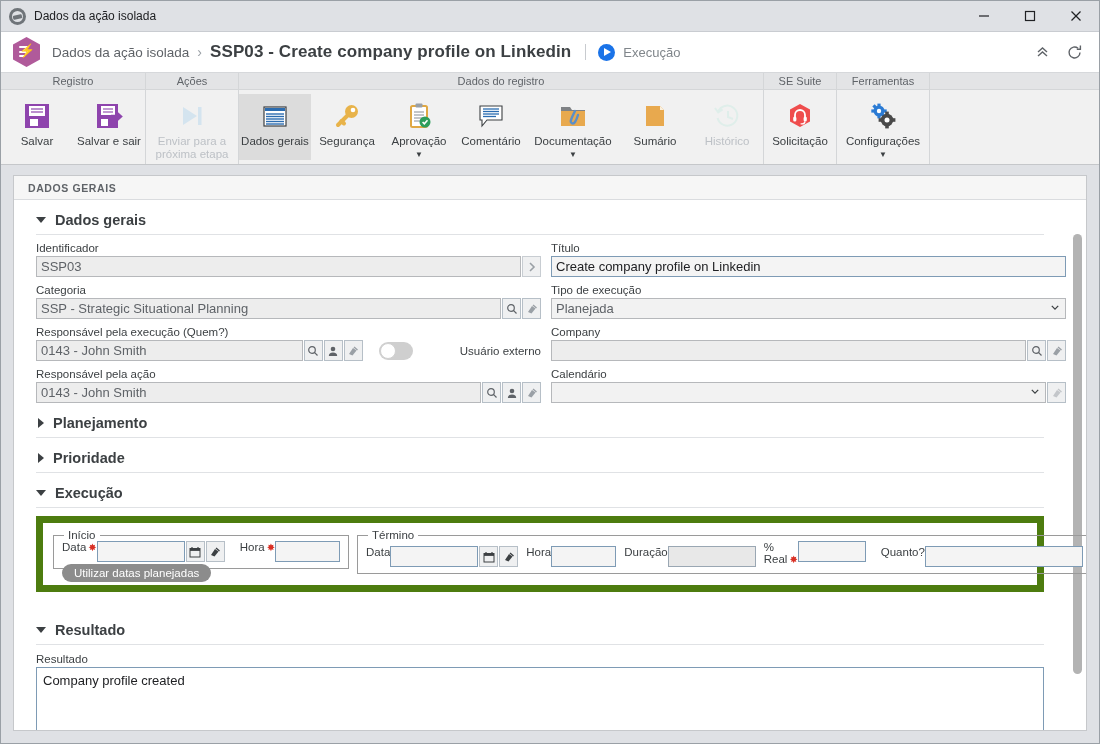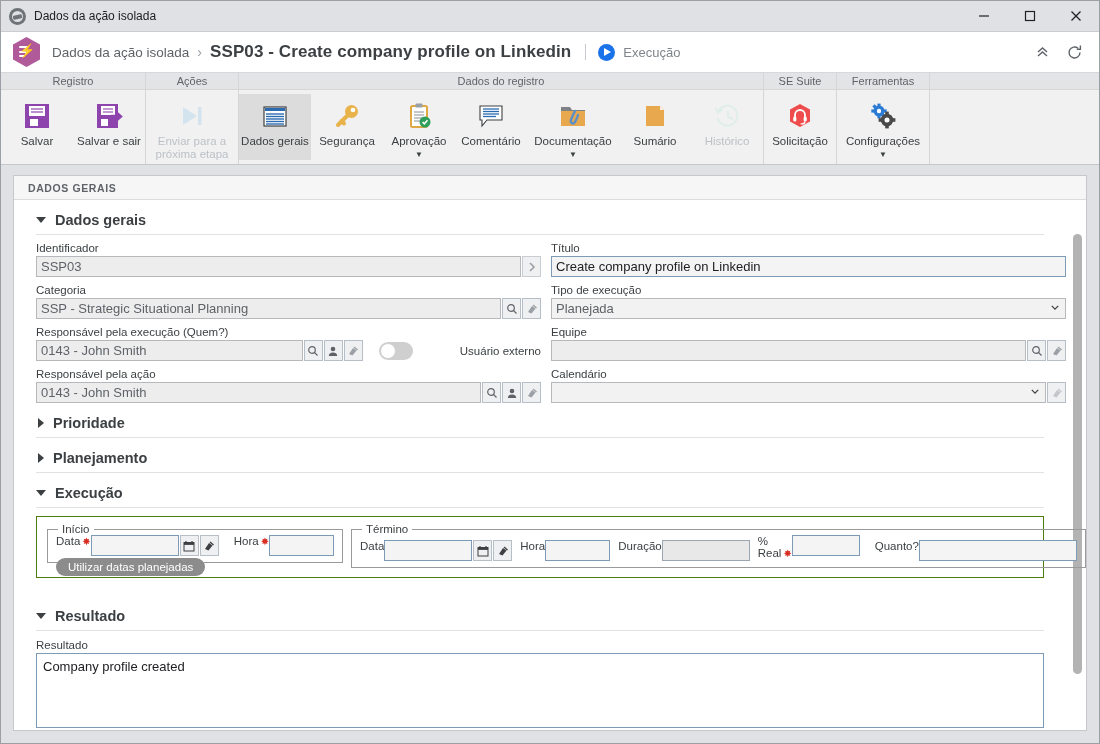--- a/index.html
+++ b/index.html
@@ -240,23 +240,23 @@
   }
   .toggle .knob {
     position: absolute; left: 1px; top: 1px;
     width: 16px; height: 16px; border-radius: 50%;
     background: #fff; border: 1px solid #d0d0d0;
   }
   .toggle-label { font-size: 11.5px; color: #3c4043; margin-left: 8px; padding-left: 39px; }
 
   
   .exec-box {
-    border: 1px solid #4d7c0f; margin-top: 8px; margin-right: 22px;
+    border: 7px solid #4d7c0f; margin-top: 8px; margin-right: 22px;
     padding: 6px 10px 12px 10px; display: flex; align-items: flex-start;
-    position: relative; height: 62px;
+    position: relative; height: 76px;
   }
   fieldset.grp {
     border: 1px solid #9a9a9a; margin: 0 8px 0 0; padding: 0 8px 6px 8px;
     position: relative;
   }
   fieldset.grp legend {
     font-size: 11.5px; color: #3c4043; padding: 0 4px; margin-left: 2px;
   }
   .grp-inner { display: flex; align-items: flex-end; }
   .subfld { display: flex; margin-right: 8px; }
@@ -639,21 +639,21 @@
                   <div class="toggle">
                     <div class="knob"></div>
                   </div>
                   <div class="toggle-label">Usuário externo</div>
                 </div>
               </div>
             </div>
           </div>
           <div class="col-right">
             <div class="fld">
-              <div class="fld-label">Equipe</div>
+              <div class="fld-label">Company</div>
               <div class="fld-row">
                 <div class="inp ro"></div>
                 <div class="btn-sq">
                   <svg width="12" height="12" viewBox="0 0 12 12">
                       <circle cx="5" cy="5" r="3.3" fill="none" stroke="#5f6368" stroke-width="1.2"></circle>
                       <line x1="7.4" y1="7.4" x2="10.5" y2="10.5" stroke="#5f6368" stroke-width="1.2"></line>
                     </svg>
                 </div>
                 <div class="btn-sq">
                   <svg width="12" height="12" viewBox="0 0 12 12">
@@ -709,26 +709,26 @@
                       <line x1="7" y1="2" x2="10.5" y2="5" stroke="#c3c6ca" stroke-width="1.4"></line>
                     </svg>
                 </div>
               </div>
             </div>
           </div>
         </div>
 
         <div class="sect-head">
           <div class="tri-right"></div>
-          <div class="sect-title">Prioridade</div>
+          <div class="sect-title">Planejamento</div>
         </div>
 
         <div class="sect-head">
           <div class="tri-right"></div>
-          <div class="sect-title">Planejamento</div>
+          <div class="sect-title">Prioridade</div>
         </div>
 
         <div class="sect-head">
           <div class="tri-down"></div>
           <div class="sect-title">Execução</div>
         </div>
 
         <div class="exec-box">
           <fieldset class="grp">
             <legend>Início</legend>

